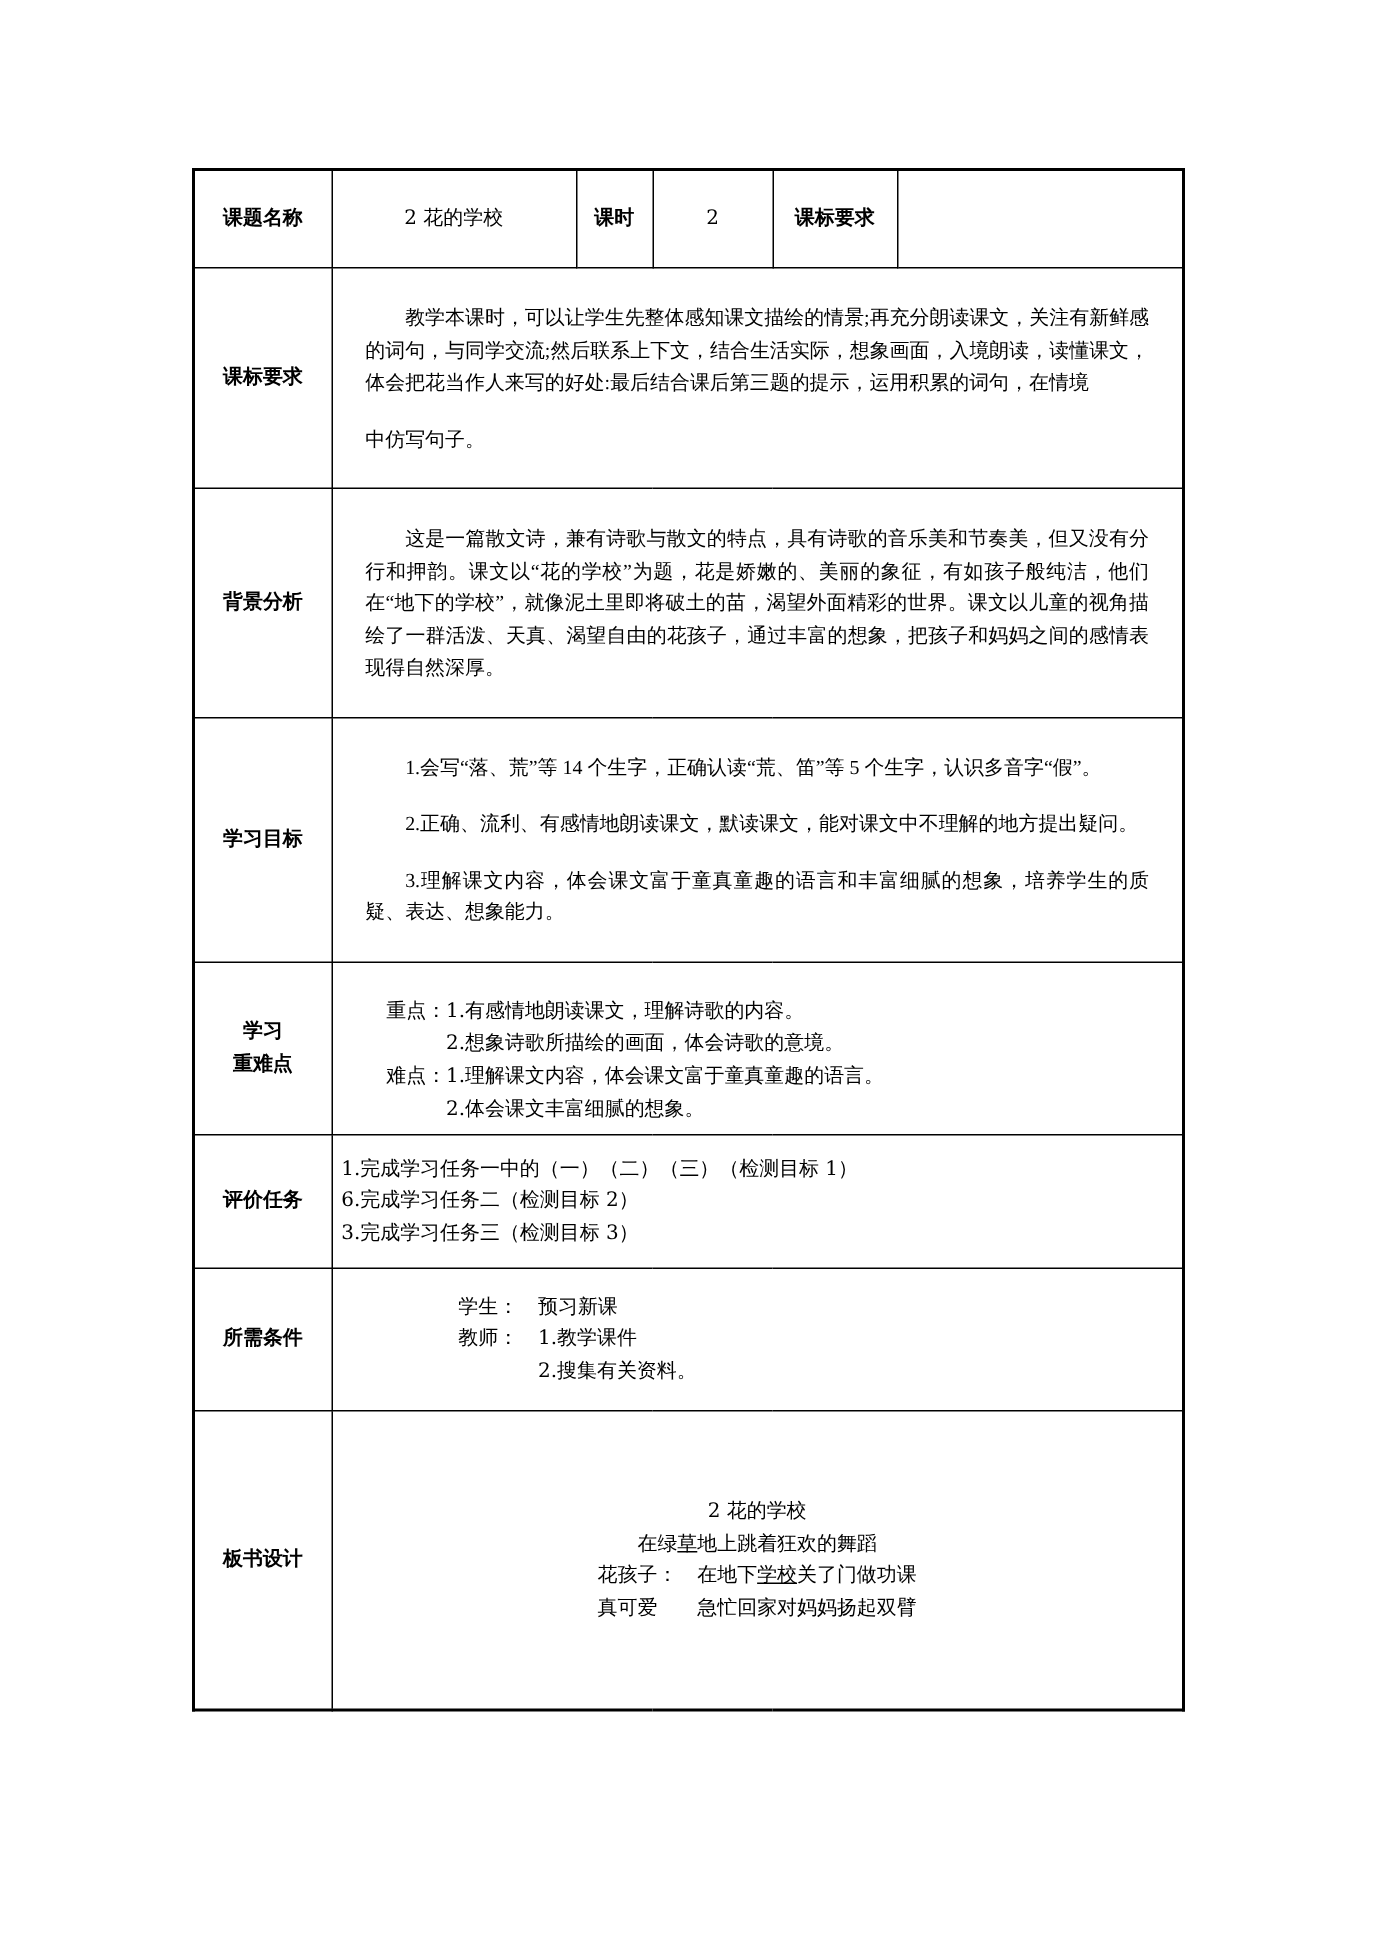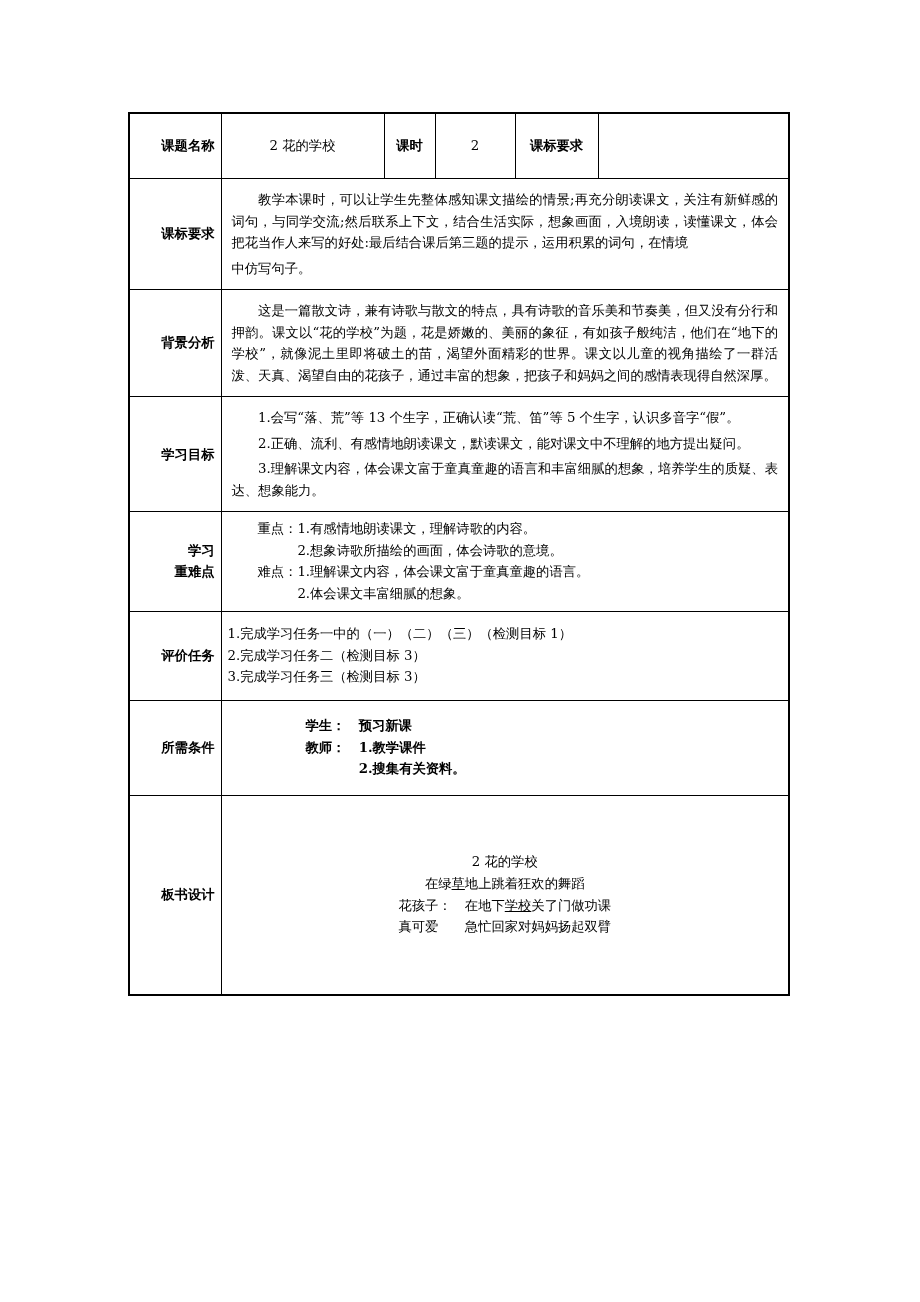--- a/index.html
+++ b/index.html
@@ -30,35 +30,36 @@
   table.lesson-table td {
     border: 1px solid #000;
     vertical-align: middle;
     padding: 4px 6px;
     font-size: 13.3px;
     line-height: 1.62;
     font-family: "DejaVu Serif", "Liberation Serif", serif;
   }
   
   .label-cell {
-    text-align: right;
+    text-align: center;
     font-weight: bold;
     font-family: "DejaVu Sans", "Liberation Sans", sans-serif;
     font-size: 13.5px;
     width: 92px;
     line-height: 1.7;
     white-space: pre-line;
   }
   .body-cell {
     text-align: left;
   }
   .para {
-    margin: 4px;
+    margin: 16px;
     text-align: justify;
     text-justify: inter-ideograph;
+    font-family: Liberation Serif, serif;
   }
   .indent2 {
     text-indent: 2em;
   }
   .hang {
     margin: 0;
     text-align: left;
   }
   
   .hdr-title  { text-align: center; font-size: 13.3px; }
@@ -70,21 +71,21 @@
 
   .row-header td { height: 56px; }
 
   .kv-line { margin: 0; white-space: pre; }
 
   .center-block { text-align: center; }
   .center-block p { margin: 0; }
   u.uline { text-decoration: underline; text-underline-offset: 1px; }
 
   .blackboard-cell { height: 190px; vertical-align: middle; }
-  .cond-cell { height: 86px; vertical-align: middle; font-weight: bold; }
+  .cond-cell { height: 86px; vertical-align: middle; }
   .eval-cell { height: 80px; vertical-align: middle; }
 
   .pad-block { padding: 2px 0 2px 0; }
 </style>
 </head>
 <body>
 
 <div id="page">
   <table class="lesson-table">
     <colgroup>
@@ -122,46 +123,46 @@
           <div class="pad-block">
             <p class="para indent2">这是一篇散文诗，兼有诗歌与散文的特点，具有诗歌的音乐美和节奏美，但又没有分行和押韵。课文以“花的学校”为题，花是娇嫩的、美丽的象征，有如孩子般纯洁，他们在“地下的学校”，就像泥土里即将破土的苗，渴望外面精彩的世界。课文以儿童的视角描绘了一群活泼、天真、渴望自由的花孩子，通过丰富的想象，把孩子和妈妈之间的感情表现得自然深厚。</p>
           </div>
         </td>
       </tr>
 
       <tr>
         <td class="label-cell">学习目标</td>
         <td class="body-cell" colspan="5">
           <div class="pad-block">
-            <p class="para indent2">1.会写“落、荒”等 13 个生字，正确认读“荒、笛”等 5 个生字，认识多音字“假”。</p>
+            <p class="para indent2">1.会写“落、荒”等 14 个生字，正确认读“荒、笛”等 5 个生字，认识多音字“假”。</p>
             <p class="para indent2">2.正确、流利、有感情地朗读课文，默读课文，能对课文中不理解的地方提出疑问。</p>
             <p class="para indent2">3.理解课文内容，体会课文富于童真童趣的语言和丰富细腻的想象，培养学生的质疑、表达、想象能力。</p>
           </div>
         </td>
       </tr>
 
       <tr>
         <td class="label-cell">学习
 重难点</td>
         <td class="body-cell" colspan="5">
-          <div class="pad-block" style="padding-left:30px;">
+          <div class="pad-block" style="padding-left:30px;margin-top:16px;">
             <p class="hang">重点：1.有感情地朗读课文，理解诗歌的内容。</p>
             <p class="hang">　　　2.想象诗歌所描绘的画面，体会诗歌的意境。</p>
             <p class="hang">难点：1.理解课文内容，体会课文富于童真童趣的语言。</p>
             <p class="hang">　　　2.体会课文丰富细腻的想象。</p>
           </div>
         </td>
       </tr>
 
       <tr>
         <td class="label-cell">评价任务</td>
         <td class="body-cell eval-cell" colspan="5">
           <div class="pad-block" style="align-self:flex-start;">
             <p class="hang">1.完成学习任务一中的（一）（二）（三）（检测目标 1）</p>
-            <p class="hang">2.完成学习任务二（检测目标 3）</p>
+            <p class="hang">6.完成学习任务二（检测目标 2）</p>
             <p class="hang">3.完成学习任务三（检测目标 3）</p>
           </div>
         </td>
       </tr>
 
       <tr>
         <td class="label-cell">所需条件</td>
         <td class="body-cell cond-cell" colspan="5">
           <div class="pad-block" style="padding-left:78px;">
             <p class="kv-line">学生：　预习新课</p>

